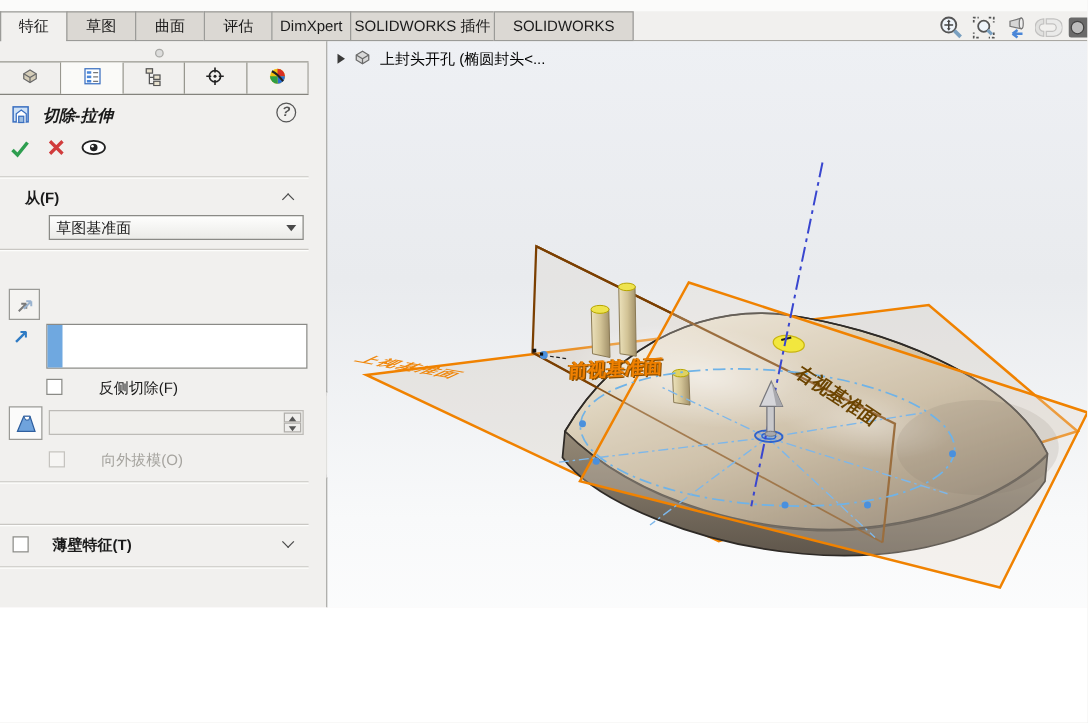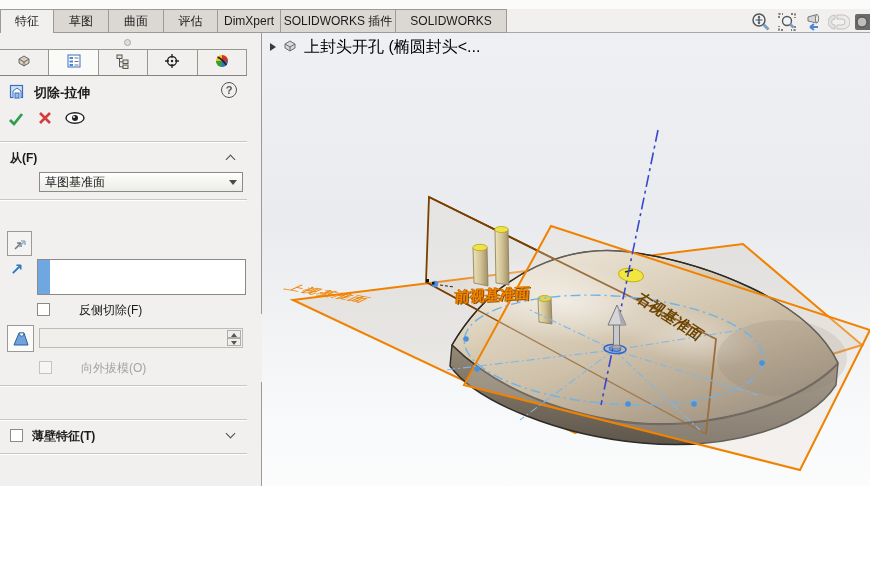--- a/index.html
+++ b/index.html
@@ -19,28 +19,28 @@
   .vicon{width:22px;height:22px;display:flex;align-items:center;justify-content:center;}
 
   
   .pm{position:absolute;left:0;top:33px;width:247px;height:545px;background:#f1f0ee;}
   .grip-dot{position:absolute;left:124px;top:6px;width:7px;height:7px;border-radius:50%;
             background:#dddddc;border:1px solid #a8a8a5;}
   .pm-tabs{position:absolute;left:0;top:16px;width:247px;height:27px;display:flex;
            border-top:1px solid #98978f;border-bottom:1px solid #84837d;background:#f1f0ee;}
   .pm-tab{flex:1;display:flex;align-items:center;justify-content:center;border-right:1px solid #98978f;}
   .pm-tab.active{background:#fafaf8;}
-  .pm-header{position:absolute;left:0;top:46px;width:247px;height:28px;display:flex;align-items:center;padding-left:8px;}
+  .pm-header{position:absolute;left:0;top:46px;width:247px;height:28px;display:flex;align-items:center;padding-left:8px;font-style:italic;}
   .pm-title{font-weight:bold;font-size:13px;margin-left:8px;}
   .help{position:absolute;right:10px;top:3px;width:16px;height:16px;border:1.5px solid #555;border-radius:50%;
         text-align:center;line-height:14px;font-size:11px;color:#555;font-weight:bold;}
   .actions{position:absolute;left:0;top:78px;width:247px;height:24px;}
   .act{position:absolute;top:0;}
   .divider{position:absolute;left:0;width:247px;height:2px;border-top:1px solid #c9c7c3;border-bottom:1px solid #fdfdfc;}
-  .sec-title{position:absolute;left:0;width:247px;height:22px;font-weight:bold;padding-left:10px;line-height:22px;}
+  .sec-title{position:absolute;left:0;width:247px;height:22px;font-weight:bold;padding-left:20px;line-height:22px;}
   .sec-title .lbl{display:inline-block;}
   .chev{position:absolute;right:13px;width:7px;height:7px;border-right:1.7px solid #4a4a4a;border-bottom:1.7px solid #4a4a4a;}
   .chev.up{transform:rotate(-135deg);top:9px;}
   .chev.down{transform:rotate(45deg);top:5px;}
   .dd{position:absolute;height:20px;border:1px solid #8a8a86;background:linear-gradient(#fefefd,#ebebe8);
       line-height:18px;padding-left:5px;}
   .dd-arrow{position:absolute;right:5px;top:7px;width:0;height:0;border-left:4px solid transparent;
             border-right:4px solid transparent;border-top:5px solid #4a4a4a;}
   .sq-btn{position:absolute;border:1px solid #9a9a96;background:#f4f3f1;display:flex;align-items:center;justify-content:center;}
   .selbox{position:absolute;left:37px;top:226px;width:209px;height:36px;border:1px solid #8a8a86;background:#fff;}
@@ -61,21 +61,21 @@
   .strip{position:absolute;left:247px;top:33px;width:15px;height:545px;background:#f1f0ee;border-right:1px solid #9a9a98;}
   .bump{position:absolute;left:261px;top:313px;width:11px;height:70px;background:#f1f0ee;
         border:1px solid #9a9a98;border-left:none;border-radius:0 6px 6px 0;}
   .bump-dot{position:absolute;left:263px;top:344px;width:7px;height:7px;border-radius:50%;background:#d3d3d1;border:1px solid #9f9f9d;}
 
   
   .vp{position:absolute;left:262px;top:33px;width:608px;height:545px;overflow:hidden;
       background:linear-gradient(180deg,#eef0f4 0%,#e9ebee 35%,#f8f9fa 70%,#ffffff 100%);}
   .tree-row{position:absolute;left:8px;top:5px;height:18px;display:flex;align-items:center;gap:6px;}
   .flytri{width:0;height:0;border-left:6px solid #3a3a3a;border-top:4px solid transparent;border-bottom:4px solid transparent;}
-  .tree-text{font-size:16px;color:#000;}
+  .tree-text{font-size:12px;color:#000;}
   .scene{position:absolute;left:0;top:0;}
   .plane-label{position:absolute;font-weight:bold;white-space:nowrap;}
   .lbl-front{left:193px;top:253px;font-size:15px;color:#f08000;transform:rotate(-3deg) skewX(-6deg);
              text-shadow:1px 1px 0 #8a4e00,-1px 0 0 #b86a00;}
   .lbl-right{left:382px;top:256px;font-size:15px;color:#6b4400;transform:rotate(33deg) skewX(-6deg);transform-origin:left top;}
   .lbl-top{left:34px;top:250px;font-size:15px;color:#f08200;letter-spacing:1px;
            transform:rotate(10deg) skewX(-55deg) scaleY(0.55);transform-origin:left top;opacity:.95;}
 </style>
 </head>
 <body>

